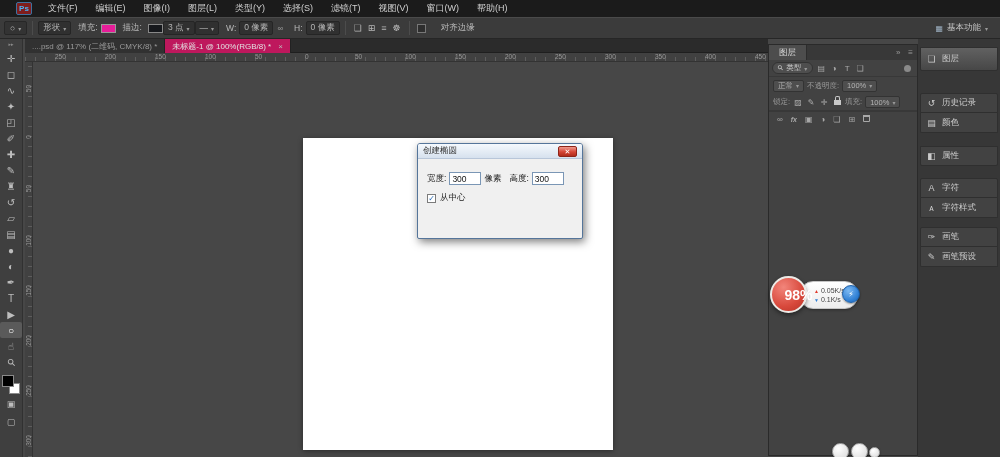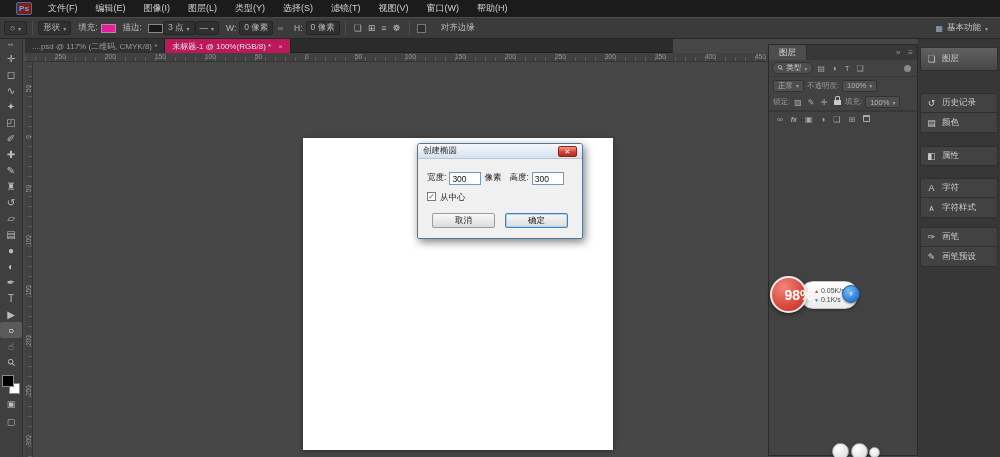--- a/index.html
+++ b/index.html
@@ -24,21 +24,21 @@
   .fill-swatch { width:15px; height:9px; background:#e71d99; border:1px solid #999; }
   .stroke-swatch { width:15px; height:9px; background:#16181c; border:1px solid #888; margin-left:3px; }
   .link-icon { font-size:8px; color:#999; margin:0 4px; }
   .ob-icon { font-size:9px; color:#b5b5b5; margin:0 3px; }
   .ob-checkbox { width:9px; height:9px; border:1px solid #777; background:#2e2e2e; margin:0 3px 0 2px; }
   .spacer { flex:1; }
   .workspace { display:flex; align-items:center; gap:4px; margin-right:12px; font-size:8.5px; color:#c5c5c5; }
   .ws-icon { font-size:8px; color:#9fb3c5; }
 
   
-  .tabbar { position:absolute; left:25px; top:39px; width:648px; height:14px; background:#2b2b2b; border-bottom:1px solid #1f1f1f; display:flex; z-index:10; }
+  .tabbar { position:absolute; left:25px; top:39px; width:743px; height:14px; background:#2b2b2b; border-bottom:1px solid #1f1f1f; display:flex; z-index:10; }
   .doc-tab { display:flex; align-items:center; padding:0 7px; font-size:8px; color:#9a9a9a; background:#313131; border-right:1px solid #222; height:14px; white-space:nowrap; }
   .doc-tab.active { background:#be185d; color:#e2e2e2; }
   .tab-close { margin-left:7px; font-size:8px; color:#bbb; }
 
   
   .toolbar { position:absolute; left:0; top:39px; width:23px; height:418px; background:#3f3f3f; border-right:1px solid #313131;
     display:flex; flex-direction:column; align-items:center; z-index:30; }
   .tb-collapse { height:11px; font-size:5px; color:#8a8a8a; line-height:11px; }
   .tools { display:flex; flex-direction:column; }
   .tool { width:22px; height:16px; display:flex; align-items:center; justify-content:center; font-size:10px; color:#bdbdbd; }
@@ -66,21 +66,21 @@
   .document { position:absolute; left:303px; top:138px; width:310px; height:312px; background:#ffffff; box-shadow:0 1px 5px rgba(0,0,0,.4); z-index:5; }
 
   
   .dialog { position:absolute; left:417px; top:143px; width:166px; height:96px; background:#f0f0f0;
     border:1px solid #55759a; border-radius:3px 3px 2px 2px; box-shadow:2px 3px 9px rgba(0,0,0,.5); z-index:100; color:#222; }
   .dlg-title { height:15px; background:linear-gradient(#f5f9fd,#d6e1ee); border-bottom:1px solid #b8c6d9;
     border-radius:2px 2px 0 0; display:flex; align-items:center; padding:0 5px; font-size:8.5px; color:#333; }
   .dlg-close { margin-left:auto; width:19px; height:11px; background:linear-gradient(#f09b8e,#d44435 55%,#b02c1c);
     border:1px solid #8e2418; border-radius:2px; color:#fff; font-size:7px; line-height:10px; text-align:center; }
   .dlg-body { padding:8px 9px 0; }
-  .dlg-row { display:flex; align-items:flex-start; }
+  .dlg-row { display:flex; align-items:center; }
   .dlg-row.fields { margin-top:5px; }
   .dlg-label { font-size:8.5px; color:#222; white-space:nowrap; }
   .dlg-input { background:#fff; border:1px solid #7a96b5; height:13px; line-height:12px; padding:0 2px; font-size:8.5px; color:#111; width:32px; margin:0 3px; overflow:hidden; }
   .dlg-unit { margin-right:8px; font-size:8.5px; }
   .dlg-row.check { margin-top:7px; }
   .dlg-checkbox { width:9px; height:9px; border:1px solid #7b7b7b; background:#fff; font-size:8px; line-height:8px; color:#2b6cb5; text-align:center; margin-right:4px; }
   .dlg-row.buttons { margin-top:9px; justify-content:center; gap:10px; }
   .dlg-btn { width:63px; height:15px; background:linear-gradient(#f8f8f8,#dcdcdc); border:1px solid #9c9c9c; border-radius:2px; font-size:8.5px; color:#222; font-family:inherit; }
   .dlg-btn.default { border-color:#3f84c4; box-shadow:inset 0 0 0 1px #aed0ec; }
 
@@ -298,24 +298,20 @@
         <span class="dlg-label">宽度:</span>
         <div class="dlg-input">300</div>
         <span class="dlg-label dlg-unit">像素</span>
         <span class="dlg-label">高度:</span>
         <div class="dlg-input">300</div>
       </div>
       <div class="dlg-row check">
         <span class="dlg-checkbox">✓</span>
         <span class="dlg-label">从中心</span>
       </div>
-      <div class="dlg-row buttons">
-        <button class="dlg-btn">取消</button>
-        <button class="dlg-btn default">确定</button>
-      </div>
     </div>
   </div>
 
   <div class="layers-panel">
     <div class="lp-header">
       <div class="lp-tab">图层</div>
       <div class="lp-hspace"></div>
       <span class="lp-hicon">»</span>
       <span class="lp-hicon">≡</span>
     </div>

